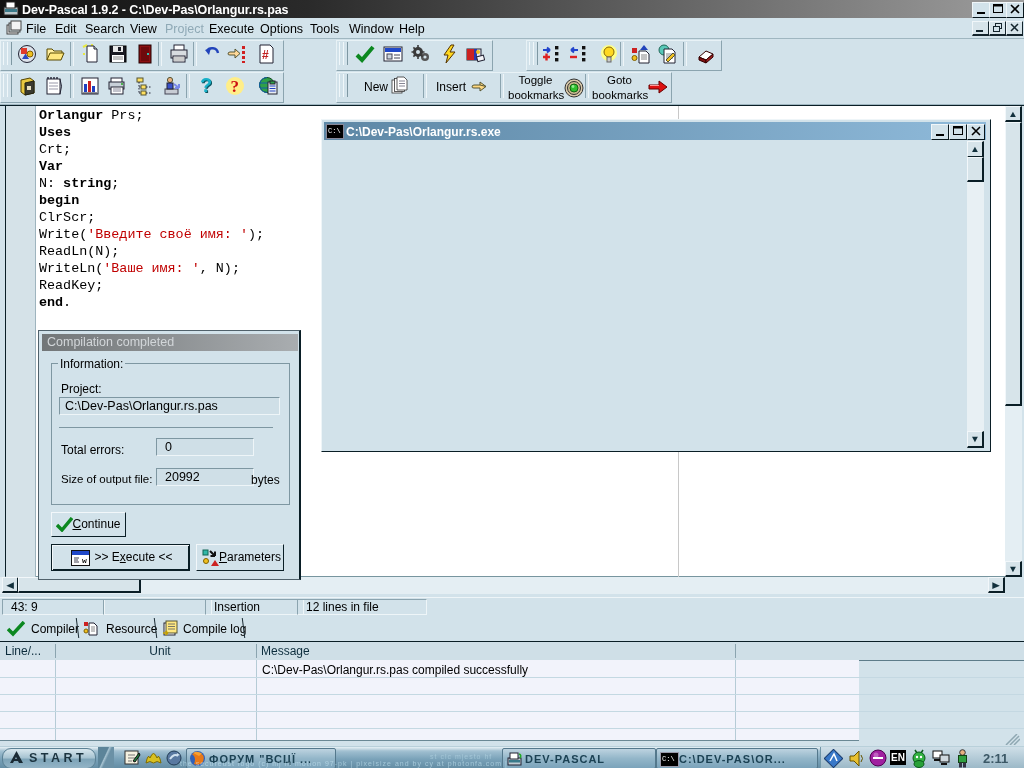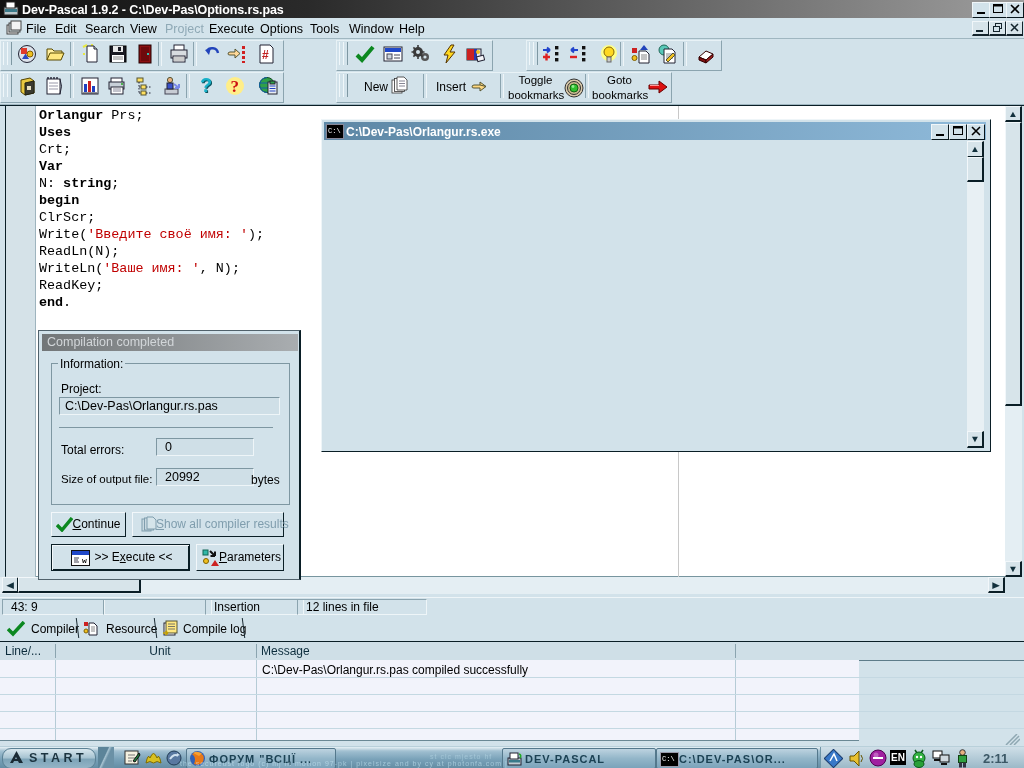--- a/index.html
+++ b/index.html
@@ -79,21 +79,21 @@
  border-right:1px solid #0a1e26;border-bottom:1px solid #0a1e26;font-size:12px;color:#000;text-align:center;white-space:nowrap;}
 </style></head>
 <body>
 
 <div class="abs" id="titlebar">
  <svg class="abs" style="left:3px;top:1px" width="17" height="16" viewBox="0 0 17 16">
   <rect x="1" y="6" width="14" height="8" fill="#b8c4c8" stroke="#222"></rect>
   <rect x="3" y="1" width="9" height="6" fill="#fff" stroke="#222"></rect>
   <rect x="2" y="8" width="12" height="3" fill="#3a7a8a"></rect>
  </svg>
- <div class="abs" id="titletext">Dev-Pascal 1.9.2 - C:\Dev-Pas\Options.rs.pas</div>
+ <div class="abs" id="titletext">Dev-Pascal 1.9.2 - C:\Dev-Pas\Orlangur.rs.pas</div>
  <div class="abs wbtn" style="left:972px;"><svg width="14" height="12">
         <rect x="3" y="9" width="8" height="2" fill="#000"></rect>
       </svg></div>
  <div class="abs wbtn" style="left:989px;"><svg width="14" height="12">
         <rect x="2.5" y="1.5" width="9" height="8" fill="none" stroke="#000"></rect>
         <rect x="2.5" y="1.5" width="9" height="2" fill="#000"></rect>
       </svg></div>
  <div class="abs wbtn" style="left:1006px;"><svg width="14" height="12">
         <path d="M3 2 L11 10 M11 2 L3 10" stroke="#000" stroke-width="1.6"></path>
       </svg></div>
@@ -463,27 +463,20 @@
  <div class="dlabel" style="left:22px;top:112px;">Total errors:</div>
  <div class="dfield" style="left:117px;top:107px;width:88px;height:16px;line-height:17px;padding-left:8px;">0</div>
  <div class="dlabel" style="left:22px;top:142px;font-size:11.5px;">Size of output file:</div>
  <div class="dfield" style="left:117px;top:137px;width:88px;height:16px;line-height:17px;padding-left:8px;">20992</div>
  <div class="dlabel" style="left:212px;top:142px;">bytes</div>
  <div class="dbtn" style="left:12px;top:181px;width:73px;height:23px;line-height:22px;">
   <svg class="abs" style="left:4px;top:4px;" width="17" height="15" viewBox="0 0 17 15">
         <path d="M1 8 L6 13 L16 1" fill="none" stroke="#0c8820" stroke-width="3.4"></path>
       </svg>
   <span style="margin-left:16px;"><u>C</u>ontinue</span></div>
- <div class="dbtn" style="left:93px;top:181px;width:150px;height:23px;line-height:22px;color:#7f9dad;">
-  <svg class="abs" style="left:8px;top:3px;" width="18" height="17" viewBox="0 0 18 17">
-   <rect x="1" y="3" width="9" height="12" fill="#c9d9e1" stroke="#7f9dad"></rect>
-   <rect x="3.5" y="2" width="9" height="12" fill="#c9d9e1" stroke="#7f9dad"></rect>
-   <path d="M6 1 L12 1 L15 4 L15 13 L6 13Z" fill="#d5e4ea" stroke="#7f9dad"></path>
-  </svg>
-  <span style="margin-left:23px;"><u>S</u>how all compiler results</span></div>
  <div class="dbtn" style="left:12px;top:213px;width:137px;height:25px;line-height:24px;border:1px solid #0a1e26;box-shadow:inset 1px 1px 0 #f2f7fa, inset -1px -1px 0 #0a1e26;">
   <svg class="abs" style="left:19px;top:5px;" width="19" height="16" viewBox="0 0 19 16">
    <rect x="0.5" y="0.5" width="18" height="15" fill="#fff" stroke="#111"></rect>
    <rect x="1" y="1" width="17" height="4" fill="#2048c8"></rect>
    <text x="11" y="13" font-size="8" font-weight="bold" fill="#111" font-family="Liberation Mono">w</text>
    <path d="M3 8 h5 M3 10 h4 M3 12 h5" stroke="#445"></path>
   </svg>
   <span style="margin-left:26px;">&gt;&gt; E<u>x</u>ecute &lt;&lt;</span></div>
  <div class="dbtn" style="left:157px;top:213px;width:86px;height:25px;line-height:24px;">
   <svg class="abs" style="left:5px;top:4px;" width="18" height="18" viewBox="0 0 18 18">

